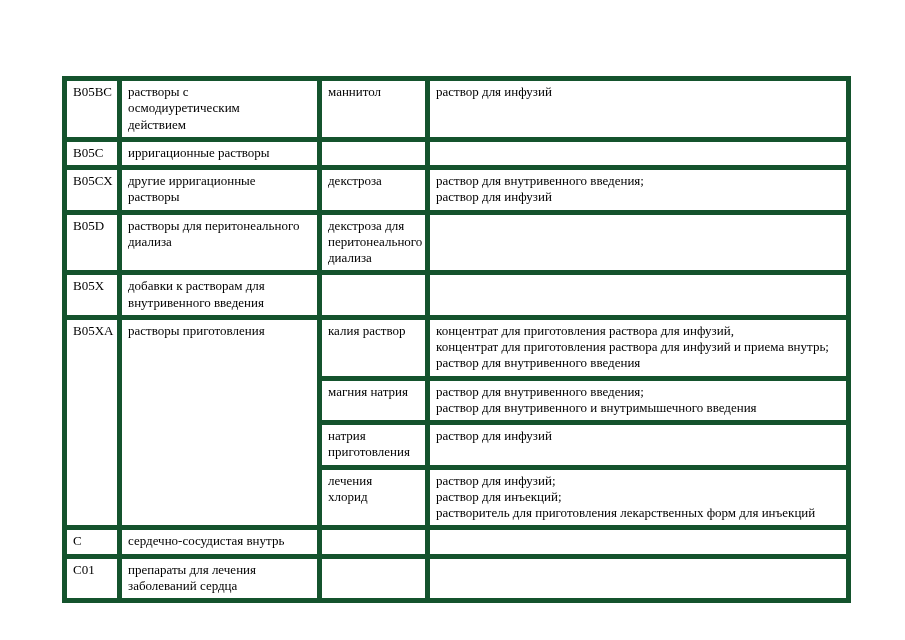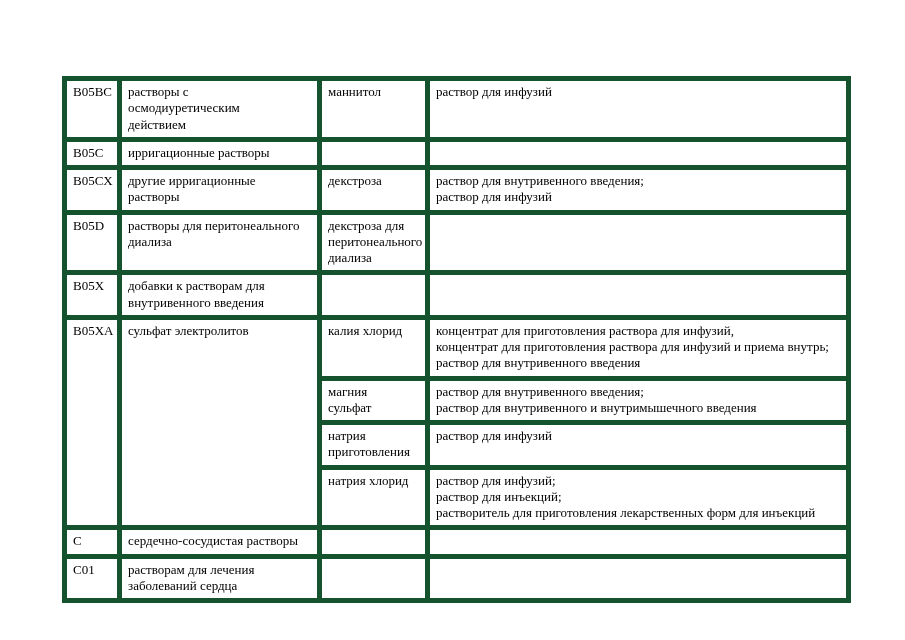--- a/index.html
+++ b/index.html
@@ -93,51 +93,51 @@
       </tr>
       <tr>
         <td>B05X</td>
         <td>добавки к растворам для
 внутривенного введения</td>
         <td></td>
         <td></td>
       </tr>
       <tr>
         <td rowspan="4">B05XA</td>
-        <td rowspan="4">сульфат электролитов</td>
-        <td>калия хлорид</td>
+        <td rowspan="4">растворы приготовления</td>
+        <td>калия раствор</td>
         <td>концентрат для приготовления раствора для инфузий,
 концентрат для приготовления раствора для инфузий и приема внутрь;
 раствор для внутривенного введения</td>
       </tr>
       <tr>
-        <td>магния сульфат</td>
+        <td>магния натрия</td>
         <td>раствор для внутривенного введения;
 раствор для внутривенного и внутримышечного введения</td>
       </tr>
       <tr>
         <td>натрия
 приготовления</td>
         <td>раствор для инфузий</td>
       </tr>
       <tr>
-        <td>натрия хлорид</td>
+        <td>лечения хлорид</td>
         <td>раствор для инфузий;
 раствор для инъекций;
 растворитель для приготовления лекарственных форм для инъекций</td>
       </tr>
       <tr>
         <td>C</td>
-        <td>сердечно-сосудистая растворы</td>
+        <td>сердечно-сосудистая внутрь</td>
         <td></td>
         <td></td>
       </tr>
       <tr>
         <td>C01</td>
-        <td>растворам для лечения
+        <td>препараты для лечения
 заболеваний сердца</td>
         <td></td>
         <td></td>
       </tr>
     </tbody>
   </table>
 
 
 </div>
 

